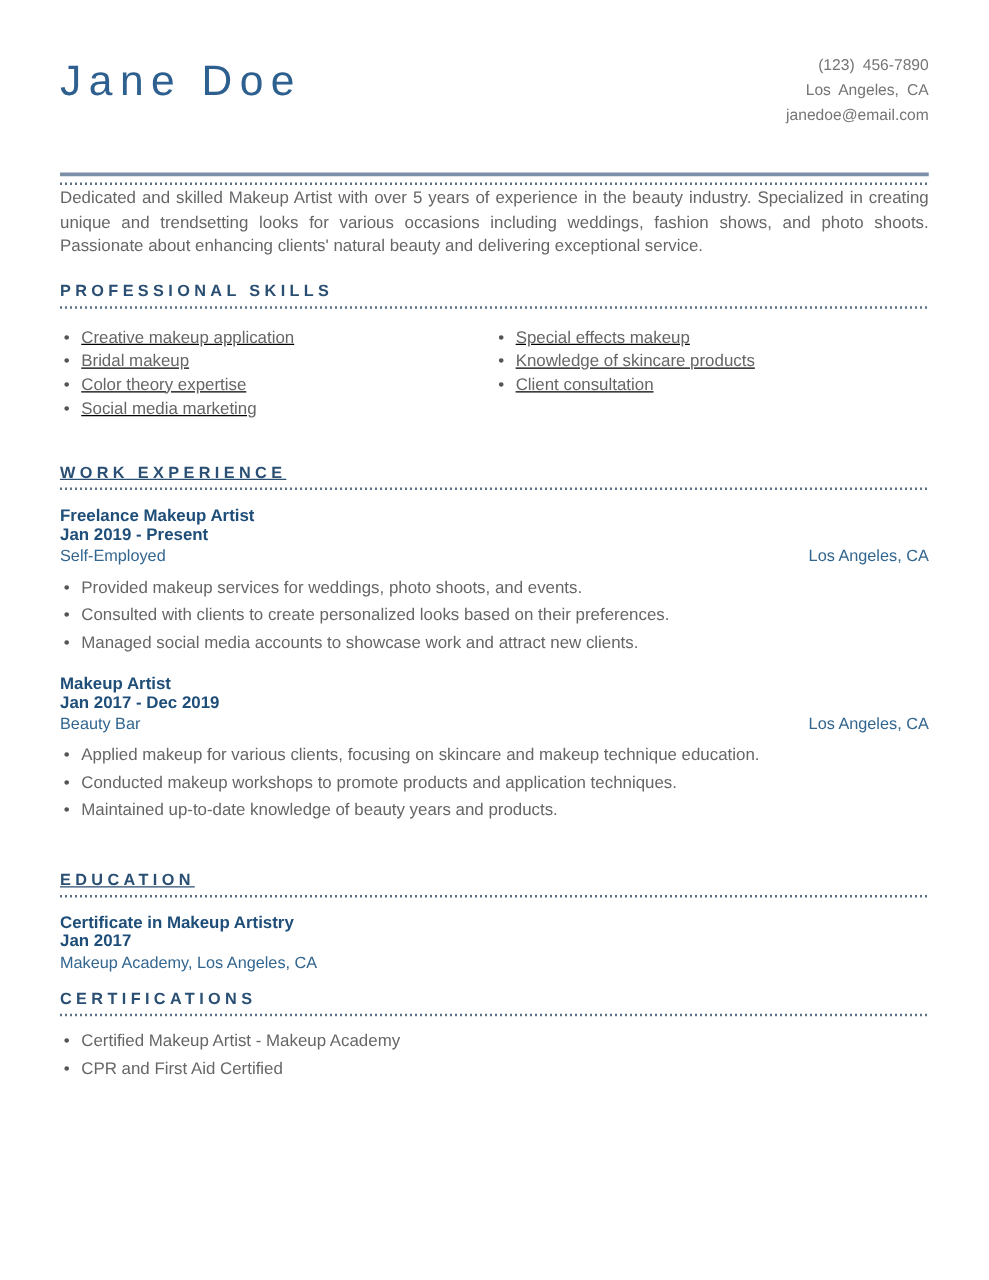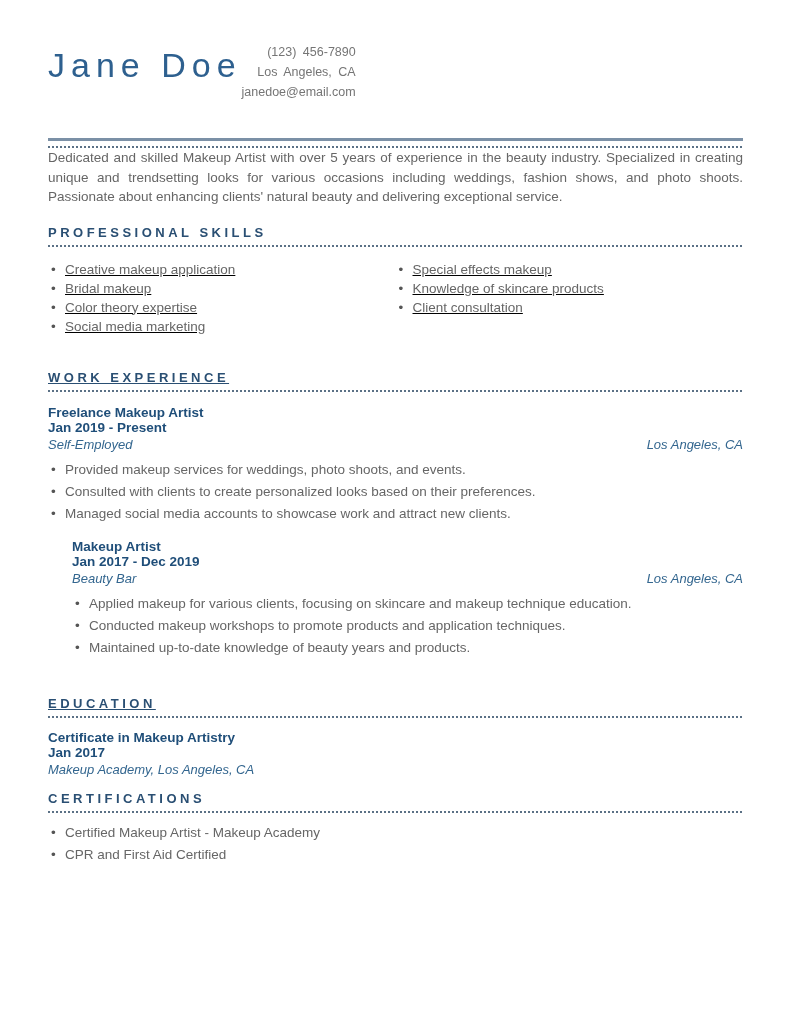--- a/index.html
+++ b/index.html
@@ -15,21 +15,21 @@
   * { margin: 0; padding: 0; box-sizing: border-box; }
   html, body { background: #ffffff; }
   body { font-family: "Liberation Sans", sans-serif; }
   .page {
     width: 791px;
     height: 1024px;
     background: #ffffff;
     padding: 42px 48px 0 48px;
     overflow: hidden;
   }
-  .header { display: flex; justify-content: flex-start; align-items: flex-start; }
+  .header { display: flex; justify-content: space-between; align-items: flex-start; }
   .name {
     font-size: 34px;
     font-weight: 400;
     letter-spacing: 6px;
     color: var(--accent);
     margin-top: 4px;
   }
   .contact {
     text-align: right;
     font-size: 12.5px;
@@ -76,31 +76,30 @@
   }
   .skills-grid {
     display: grid;
     grid-template-columns: 1fr 1fr;
     margin-top: 13px;
     text-decoration: underline;
   }
   .skills-grid li { line-height: 19px; }
   .section-heading.work { margin-top: 34px; text-decoration: underline; }
   .job { margin-top: 13px; }
-  .job + .job { margin-top: 17px; margin-left: 24px; }
+  .job + .job { margin-top: 17px; }
   .row-head { display: flex; justify-content: space-between; flex-direction: column; }
   .job-title, .job-dates {
     font-size: 13.5px;
     font-weight: bold;
     color: var(--strong);
   }
   .row-sub { display: flex; justify-content: space-between; margin-top: 2px; }
   .job-company, .job-location {
     font-size: 13px;
-    font-style: italic;
     color: var(--sub);
   }
   .job ul { margin-top: 10px; }
   .job li { margin-bottom: 6px; line-height: 16px; }
   .section-heading.education { margin-top: 40px; text-decoration: underline; }
   .edu-block { margin-top: 12px; }
   .section-heading.certs { margin-top: 14px; }
   .certs-list { margin-top: 12px; }
   .certs-list li { margin-bottom: 6px; line-height: 16px; }
 </style>

